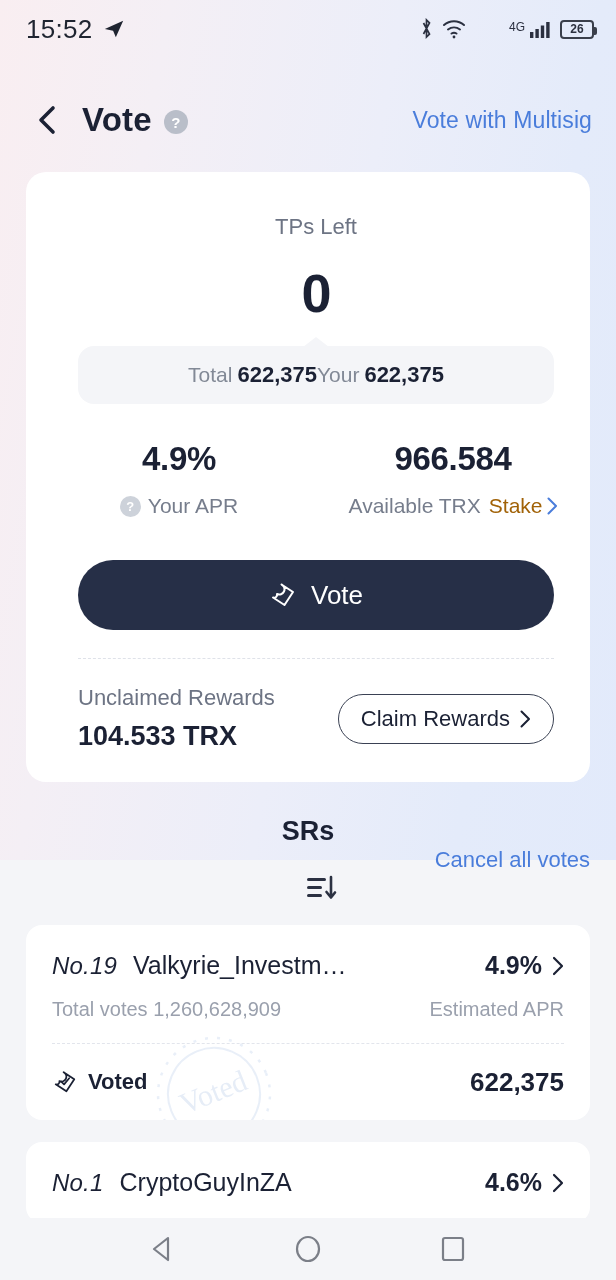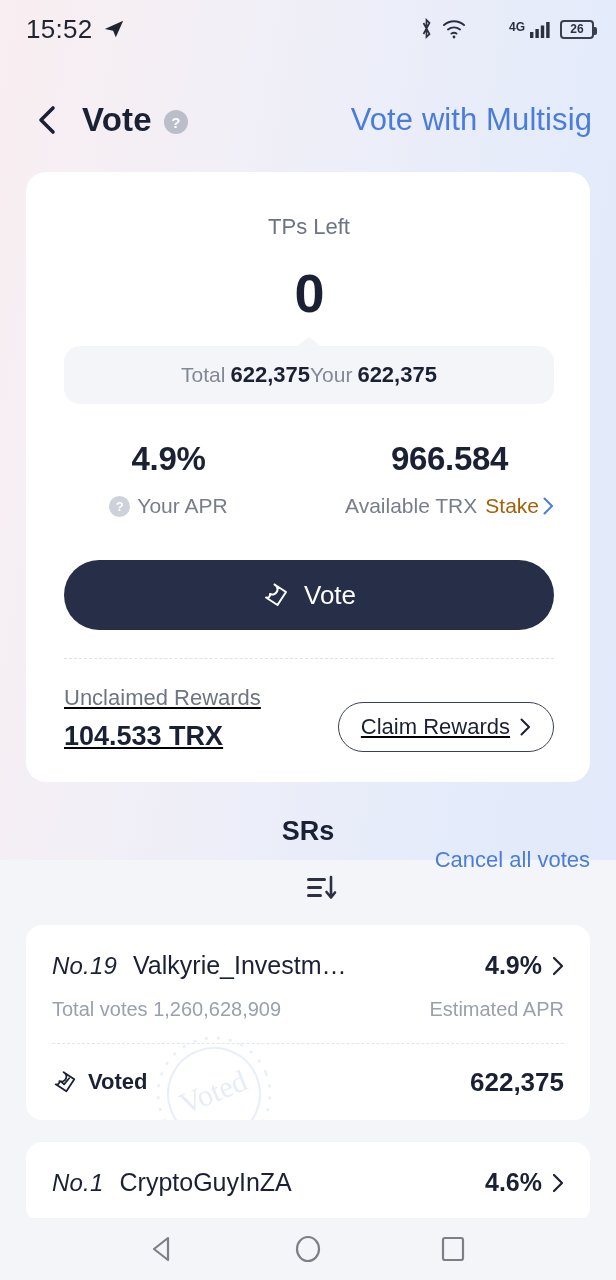--- a/index.html
+++ b/index.html
@@ -38,50 +38,50 @@
   .ic{ display:block; }
   .batt{
     width:34px;height:19px;border:2px solid #3a3f4b;border-radius:4px;
     display:flex;align-items:center;justify-content:center;position:relative;
   }
   .batt::after{
     content:"";position:absolute;right:-5px;top:5px;width:3px;height:8px;
     background:#3a3f4b;border-radius:0 2px 2px 0;
   }
   .batt span{ font-size:12px; color:#2d3240; line-height:1; font-weight:bold;}
-  .net4g{ font-size:12px; color:#2b3040; font-weight:bold; margin-right:-3px; align-self:flex-start; margin-top:2px;margin-left:36px;}
+  .net4g{ font-size:12px; color:#2b3040; font-weight:normal; margin-right:-3px; align-self:flex-start; margin-top:2px;margin-left:36px;}
 
   
   .header{
     position:relative; z-index:5;
     height:72px; display:flex; align-items:center;
     padding:0 24px 0 30px; margin-top:26px;
   }
   .back-btn{ width:34px;height:34px; display:flex;align-items:center;justify-content:center; cursor:pointer;}
   .title{
     font-size:33px; font-weight:bold; color:#1b2134;
     margin-left:18px; letter-spacing:.2px;
   }
   .help-dot{
     width:24px;height:24px;border-radius:50%;
     background:#b9bec9; color:#fff; font-size:15px;
     display:flex;align-items:center;justify-content:center;
     margin-left:12px; margin-top:4px; font-weight:bold;
   }
   .help-dot.sm{ width:21px;height:21px;font-size:13px;background:#cdd2da;margin:0 7px 0 0;}
   .multisig{
-    margin-left:auto; color:#4a7ddb; font-size:31px; letter-spacing:.1px; cursor:pointer;
+    margin-left:auto; color:#4a7ddb; font-size:23px; letter-spacing:.1px; cursor:pointer;
   }
 
   
   .card{
     position:relative; z-index:5;
     margin:16px 26px 0 26px;
     background:#fff; border-radius:20px;
-    padding:42px 0 30px 2px;
+    padding:42px 0 30px 16px;
   }
   .tps-label{ text-align:center; font-size:22px; color:#6d7484; }
   .tps-value{ text-align:center; font-size:54px; font-weight:bold; color:#1b2134; margin-top:22px; letter-spacing:-1px;}
 
   .pill-wrap{ position:relative; margin:22px 36px 0 36px; }
   .pill{
     background:#f4f5f8; border-radius:16px;
     height:58px; display:flex; align-items:center; justify-content:center;
     position:relative;
   }
@@ -108,23 +108,22 @@
     display:flex; align-items:center; justify-content:center; gap:14px;
     cursor:pointer;
   }
   .vote-btn span{ color:#fff; font-size:26px; }
 
   .dash{
     margin:28px 36px 0 36px;
     border-top:1px dashed #dfe2e9;
   }
   .rewards{
-    display:flex; align-items:flex-end; justify-content:space-between;
+    display:flex; align-items:center; justify-content:space-between;
     margin:26px 36px 0 36px;
-    text-decoration:underline;
   }
   .rw-label{ font-size:22px; color:#6d7484; }
   .rw-value{ font-size:27px; font-weight:bold; color:#1b2134; margin-top:10px;}
   .claim-btn{
     border:1px solid #3a4153; border-radius:26px;
     padding:0 22px; height:50px;
     display:flex; align-items:center; gap:10px;
     font-size:22px; color:#1b2134; cursor:pointer; background:#fff;
   }
 

